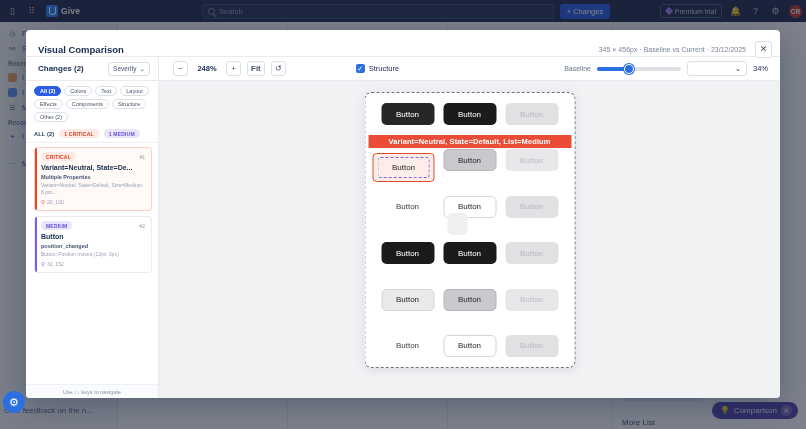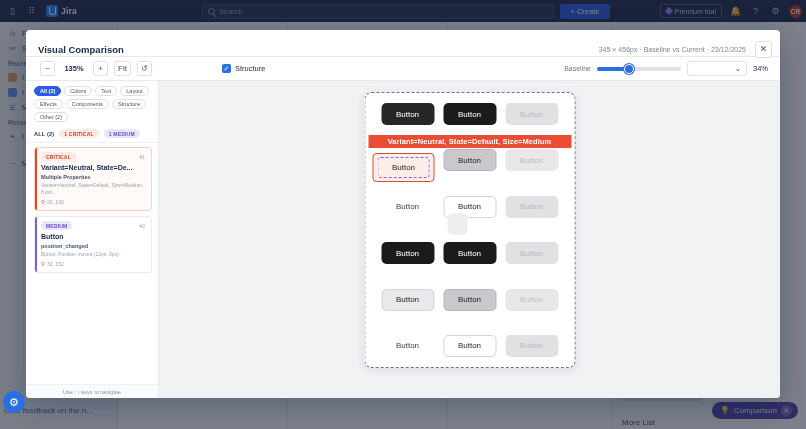--- a/index.html
+++ b/index.html
@@ -211,29 +211,29 @@
 </head>
 <body>
 
 <div id="app-root">
 
   <div class="jira-topnav">
     <div class="tn-ico">▯</div>
     <div class="tn-ico">⠿</div>
     <div class="jira-logo">
       <div class="jira-mark"></div>
-      <span class="jira-word">Jira</span>
+      <span class="jira-word">Give</span>
     </div>
     <div class="tn-search">
       <span class="mag"></span>
       <span>Search</span>
     </div>
     <div class="tn-create">
       <span>+</span>
-      <span>Create</span>
+      <span>Changes</span>
     </div>
     <div class="tn-right">
       <div class="tn-premium">
         <span class="dia"></span>
         <span>Premium trial</span>
       </div>
       <div class="tn-ico">🔔</div>
       <div class="tn-ico">?</div>
       <div class="tn-ico">⚙</div>
       <div class="tn-avatar">CR</div>
@@ -296,25 +296,32 @@
 
 <div id="modal">
 
   <div class="m-head">
     <div class="m-title">Visual Comparison</div>
     <div class="m-meta">345 × 456px · Baseline vs Current · 23/12/2025</div>
     <div class="m-close">✕</div>
   </div>
 
   <div class="m-toolbar">
+    <div class="tb-left">
+      <span class="tb-changes">Changes (2)</span>
+      <div class="sev-sel">
+        <span>Severity</span>
+        <span>⌄</span>
+      </div>
+    </div>
     <div class="tb-mid">
       <div class="zbtn">−</div>
-      <div class="zlabel">135%</div>
+      <div class="zlabel">248%</div>
       <div class="zbtn">+</div>
-      <div class="zbtn" style="font-weight:normal">Fit</div>
+      <div class="zbtn" style="font-weight:bold">Fit</div>
       <div class="zbtn">↺</div>
       <div class="hl-wrap">
         <span class="cb">✓</span>
         <span class="hl-label">Structure</span>
       </div>
     </div>
     <div class="tb-right">
       <span class="sl-label">Baseline</span>
       <div class="slider">
         <div class="fill"></div>
@@ -417,21 +424,21 @@
           </div>
 
           <div class="grow">
             <div class="btn b-ghost">Button</div>
             <div class="btn b-outline">Button</div>
             <div class="btn b-dis">Button</div>
           </div>
 
         </div>
 
-        <div class="overlay-band">Variant=Neutral, State=Default, Size=Medium</div>
+        <div class="overlay-band">Variant=Neutral, State=Default, List=Medium</div>
 
         <div class="sel-box">
           <div class="sel-inner"></div>
         </div>
         <div class="sel-btn">Button</div>
       </div>
     </div>
   </div>
 </div>
 

